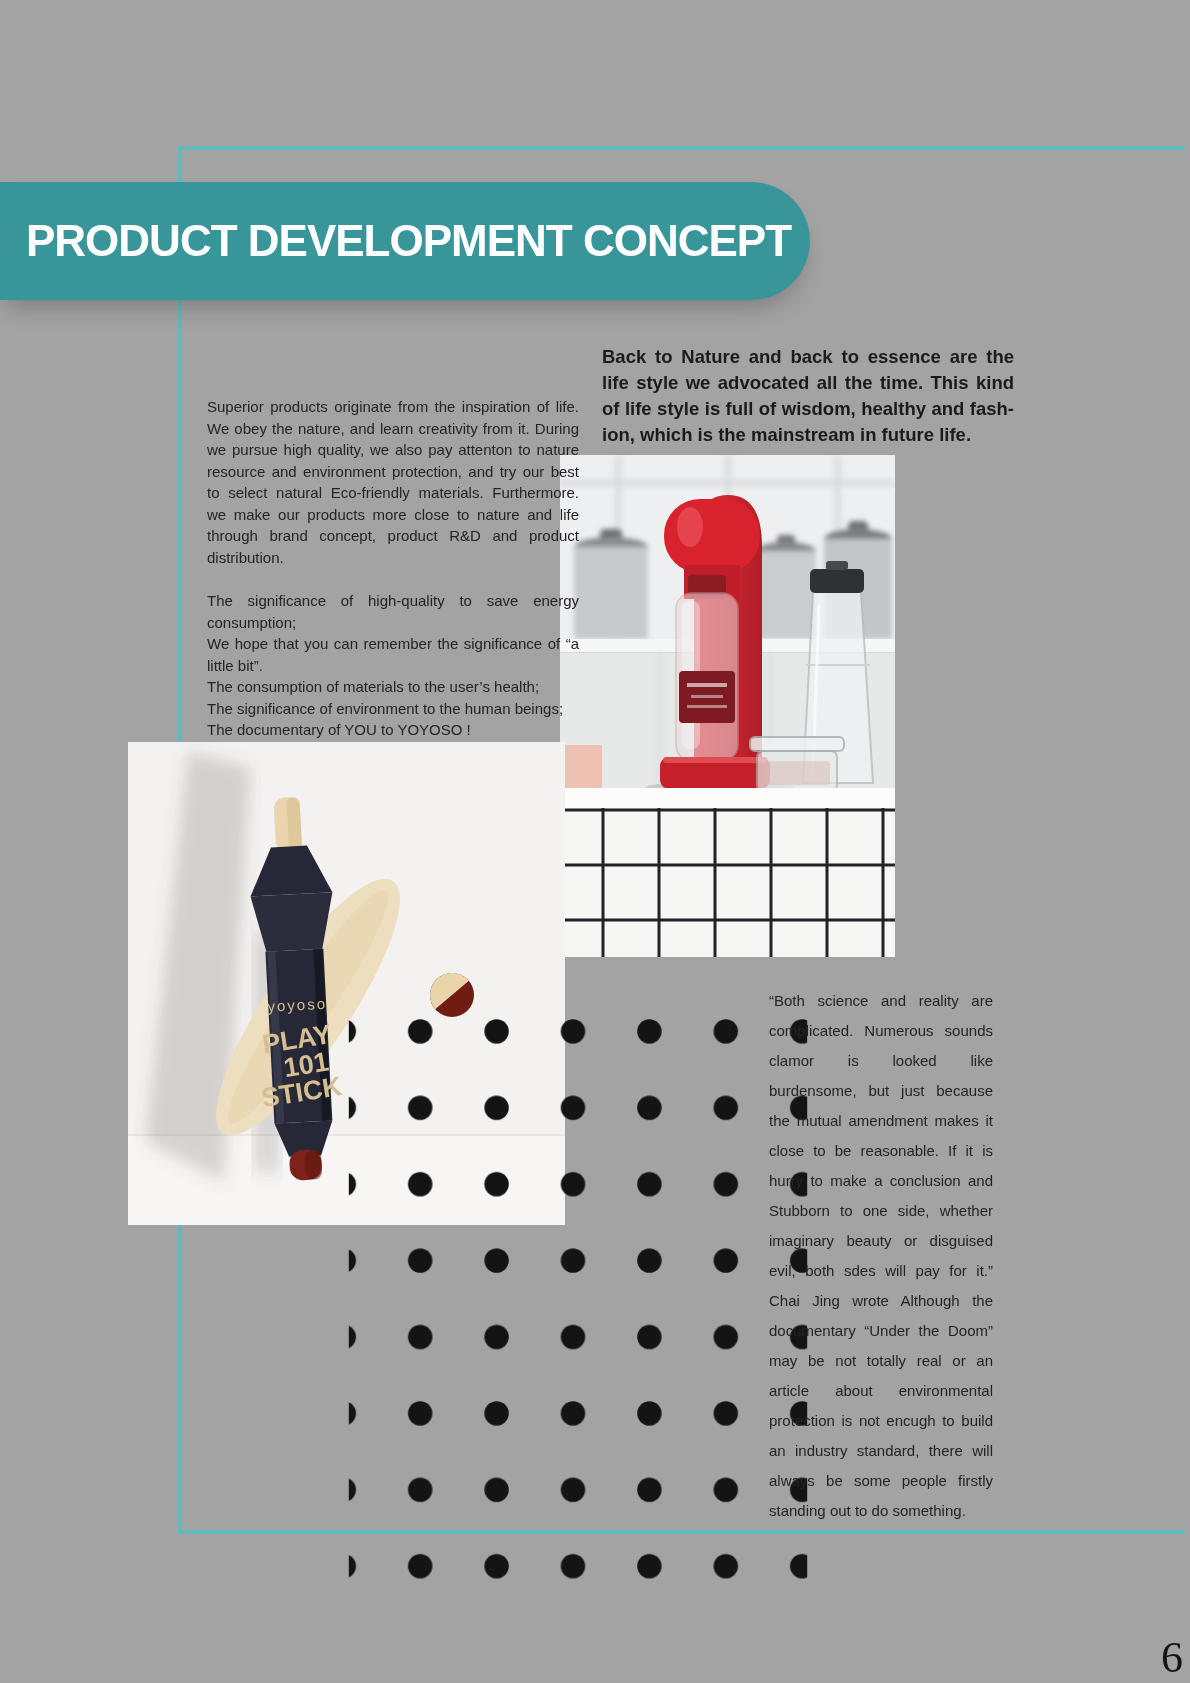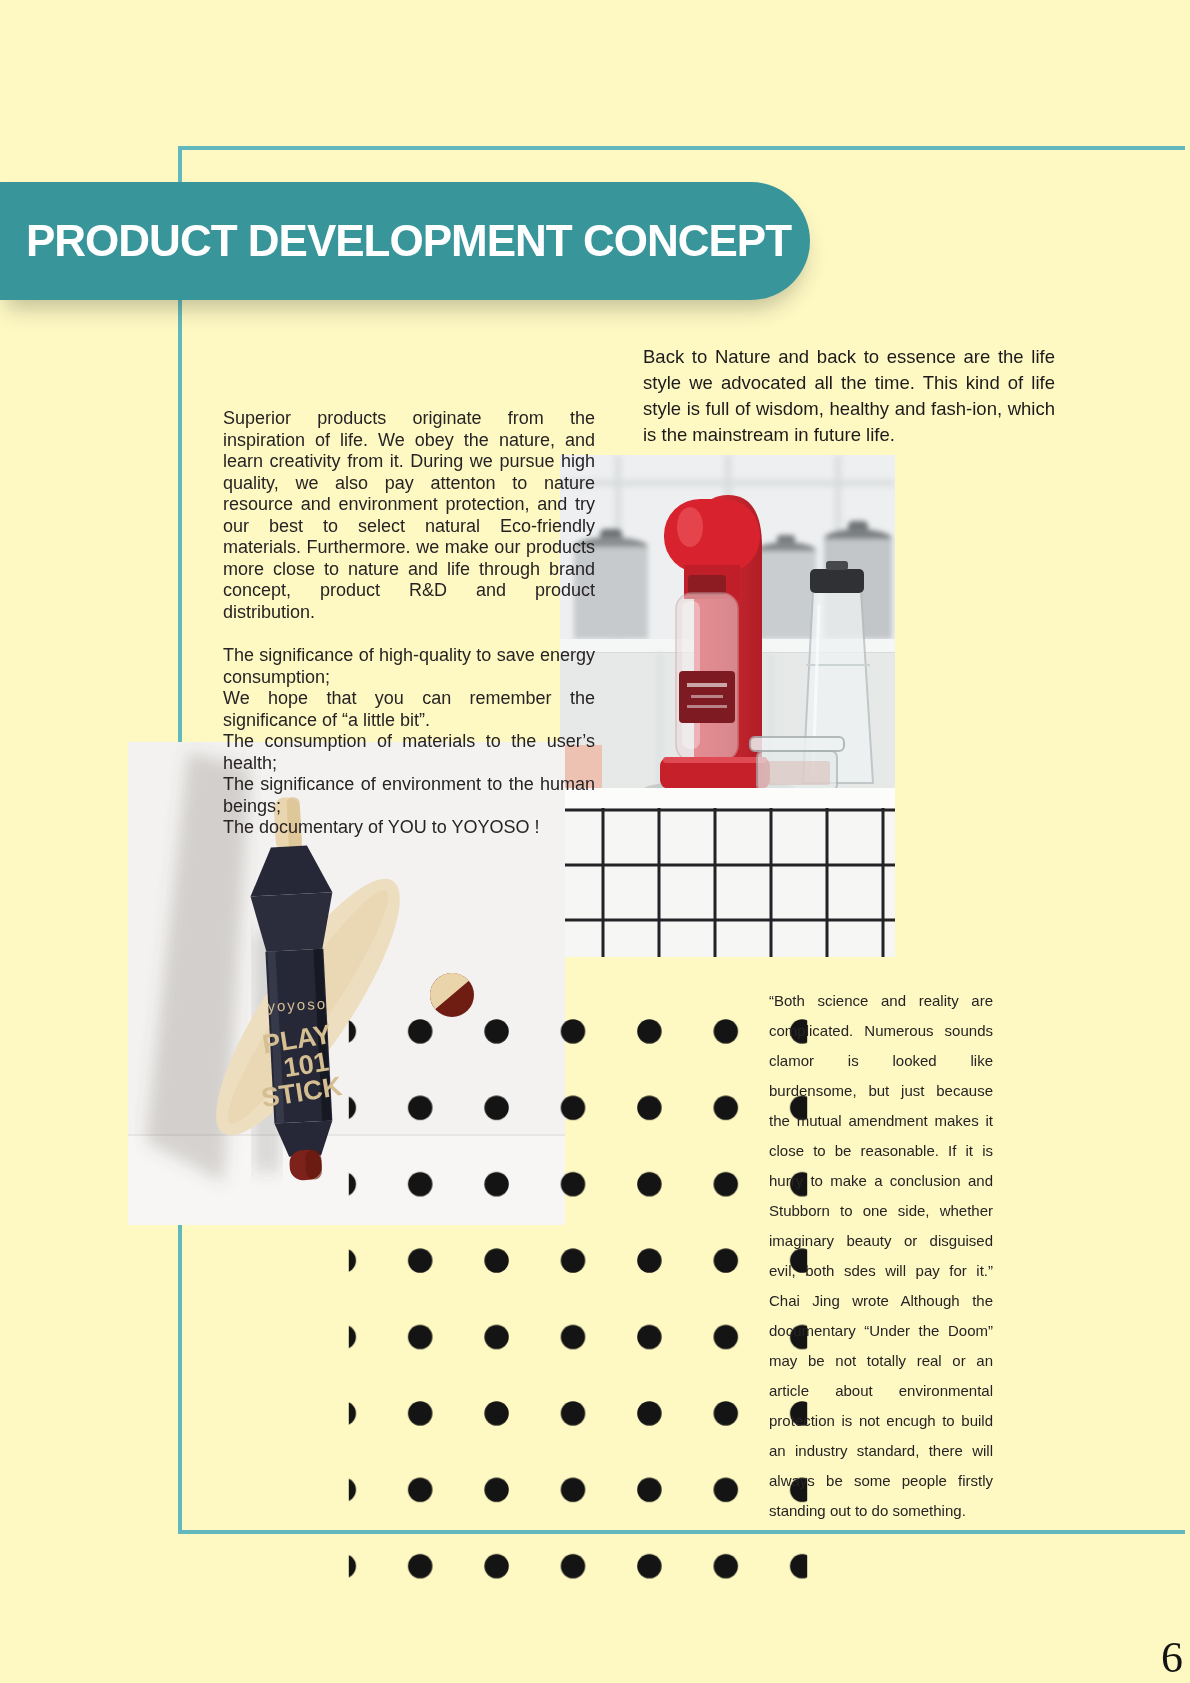--- a/index.html
+++ b/index.html
@@ -1,35 +1,35 @@
 <!DOCTYPE html>
 <html><head>
 <meta charset="utf-8">
 <style>
   html,body{margin:0;padding:0;background:#e8e8e8;}
-  .page{position:relative;width:1190px;height:1683px;background:#fef9c3;overflow:hidden;
+  .page{position:relative;width:1190px;height:1683px;background:#a3a3a3;overflow:hidden;
         font-family:"Liberation Sans",sans-serif;color:#272324;}
   
   .frame{position:absolute;background:#62b9bd;}
   .frame-top{left:178px;top:146px;width:1007px;height:4px;z-index:0;}
   .frame-left{left:178px;top:146px;width:4px;height:1388px;z-index:0;}
   .frame-bottom{left:178px;top:1530px;width:1007px;height:4px;z-index:3;}
   
   .banner{position:absolute;left:0;top:182px;width:810px;height:118px;background:#38969a;
           border-radius:0 59px 59px 0;z-index:4;
           box-shadow:0 14px 22px -6px rgba(40,40,40,0.28);}
   .banner h1{margin:0;padding:0 0 0 26px;line-height:118px;font-size:44px;letter-spacing:-1px;
              font-weight:bold;color:#ffffff;white-space:nowrap;}
   
   .txt{position:absolute;text-align:justify;z-index:5;}
   .txt p{margin:0;}
-  .intro{left:207px;top:408px;width:372px;font-size:18px;line-height:21.5px;margin-left:16px;}
+  .intro{left:207px;top:396px;width:372px;font-size:15px;line-height:21.5px;}
   .intro .para1{margin-bottom:22px;}
   .highlight{left:602px;top:344px;width:412px;font-size:18.5px;line-height:26px;
-             font-weight:normal;color:#1d1a1b;margin-left:41px;}
+             font-weight:bold;color:#1d1a1b;}
   .quote{left:769px;top:986px;width:224px;font-size:15px;line-height:30px;}
   
   .photo{position:absolute;z-index:1;display:block;}
   .photo-machine{left:560px;top:455px;}
   .photo-cosmetic{left:128px;top:742px;}
   
   .dots{position:absolute;left:0;top:0;z-index:2;pointer-events:none;}
   
   .pagenum{position:absolute;right:7px;top:1632px;font-family:"Liberation Serif",serif;
            font-size:44px;color:#141414;z-index:5;}

